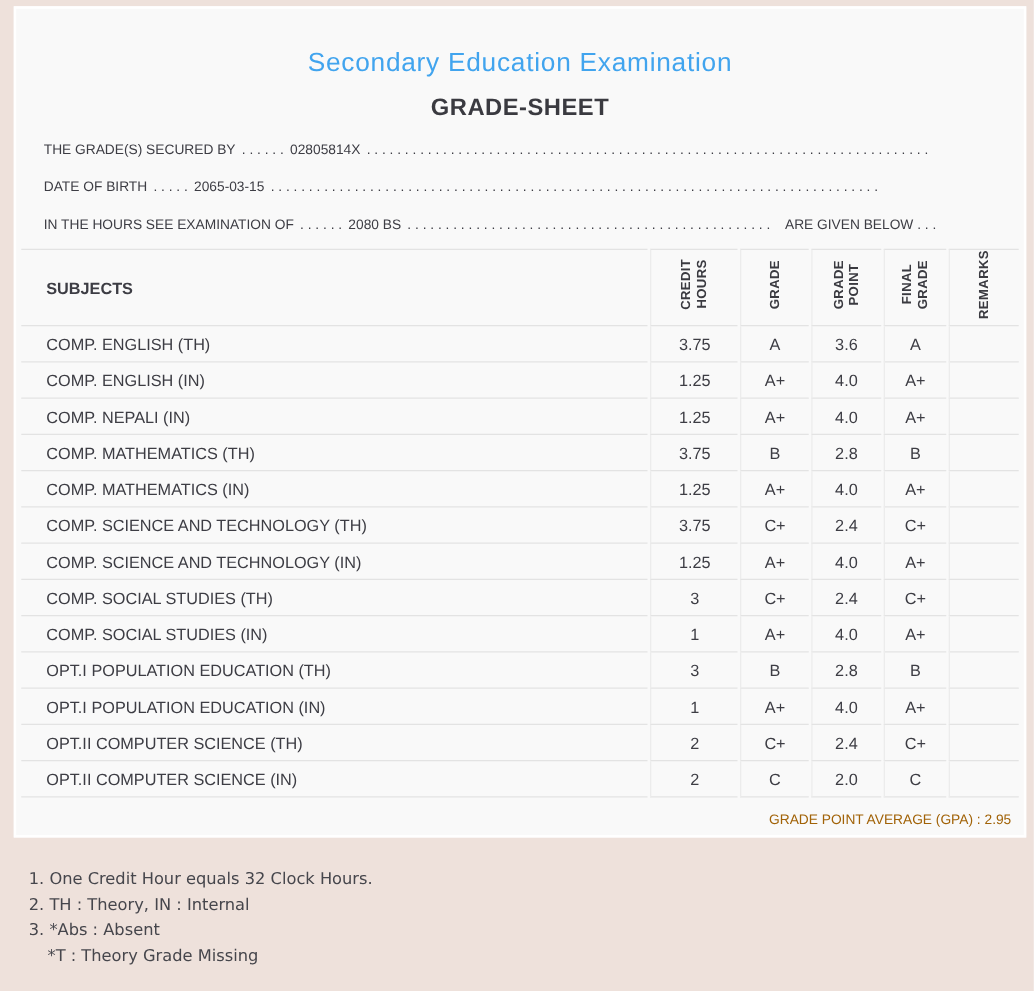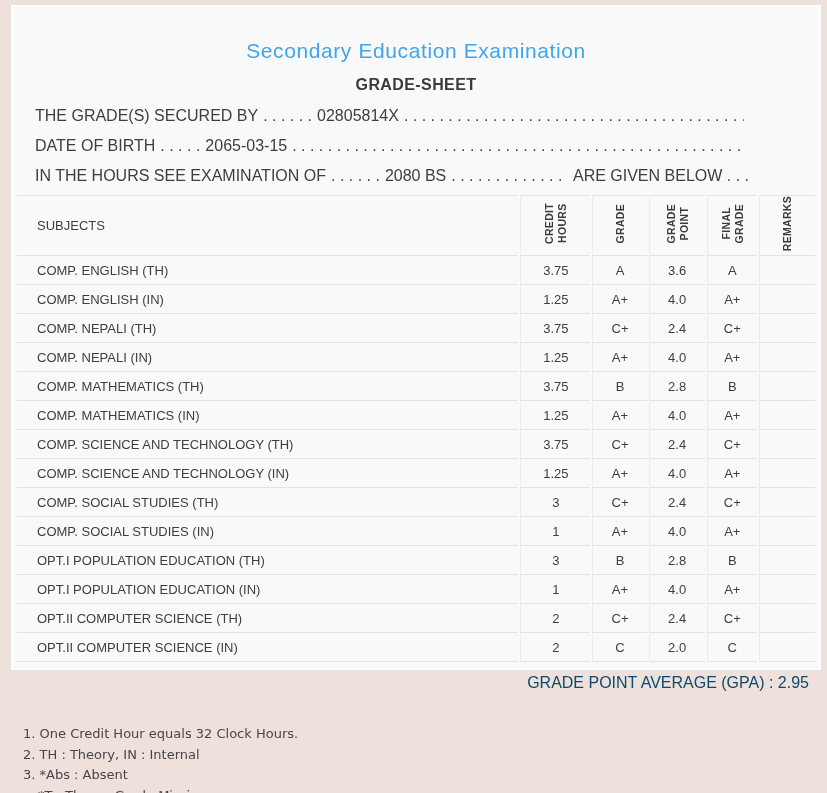--- a/index.html
+++ b/index.html
@@ -22,32 +22,32 @@
     margin-top: 32px;
     text-align: center;
     font-size: 21px;
     letter-spacing: 0.6px;
     color: #41a4ee;
     font-stretch: condensed;
   }
   .subtitle {
     margin-top: 13px;
     text-align: center;
-    font-size: 16px;
+    font-size: 19px;
     font-weight: 700;
     letter-spacing: 0.4px;
     color: #3a3a40;
     font-stretch: condensed;
   }
   .stmts { margin: 7px 0 0 22px; width: 714px; font-stretch: condensed; }
   .hline {
     display: flex;
     align-items: center;
     height: 30px;
-    font-size: 16px;
+    font-size: 11px;
     white-space: nowrap;
     color: #3d3d44;
   }
   .hline .gap { margin: 0 5px; }
   .leader {
     flex: 1 1 auto;
     min-width: 0;
     overflow: hidden;
     white-space: nowrap;
   }
@@ -71,42 +71,43 @@
     border-top: 1px solid #e3e3e3;
     height: 52px;
     vertical-align: middle;
     text-align: center;
   }
   th.subj-h {
     text-align: left;
     padding-left: 20px;
     font-size: 13px;
     color: #3d3d44;
+    font-weight: bold;
   }
   .vcol { border-left: 1px solid #ececec; }
   .rot {
     display: inline-block;
     writing-mode: vertical-rl;
     transform: rotate(180deg);
     white-space: pre-line;
     font-size: 10.5px;
     font-weight: 700;
     line-height: 1.2;
     letter-spacing: 0.3px;
     color: #3a3a40;
   }
   tbody td { height: 29px; text-align: center; font-size: 13px; color: #3d3d44; }
   tbody td.subject { text-align: left; padding-left: 20px; }
   .gpa {
     width: 802px;
     margin-top: 12px;
     text-align: right;
     padding-right: 6px;
-    font-size: 16px;
-    color: #0c4a6e;
+    font-size: 11px;
+    color: #a16207;
     font-stretch: condensed;
   }
   .notes {
     margin: 32px 0 0 10px;
     font-family: "DejaVu Sans", sans-serif;
     font-size: 13px;
     line-height: 20.5px;
     color: #46464c;
   }
   .note-indent { padding-left: 15px; }
@@ -175,28 +176,20 @@
 
   <tr>
     <td class="subject">COMP. ENGLISH (IN)</td>
     <td class="vcol">1.25</td>
     <td class="vcol">A+</td>
     <td class="vcol">4.0</td>
     <td class="vcol">A+</td>
     <td class="vcol"></td>
   </tr>
 
-  <tr>
-    <td class="subject">COMP. NEPALI (TH)</td>
-    <td class="vcol">3.75</td>
-    <td class="vcol">C+</td>
-    <td class="vcol">2.4</td>
-    <td class="vcol">C+</td>
-    <td class="vcol"></td>
-  </tr>
 
   <tr>
     <td class="subject">COMP. NEPALI (IN)</td>
     <td class="vcol">1.25</td>
     <td class="vcol">A+</td>
     <td class="vcol">4.0</td>
     <td class="vcol">A+</td>
     <td class="vcol"></td>
   </tr>
 

